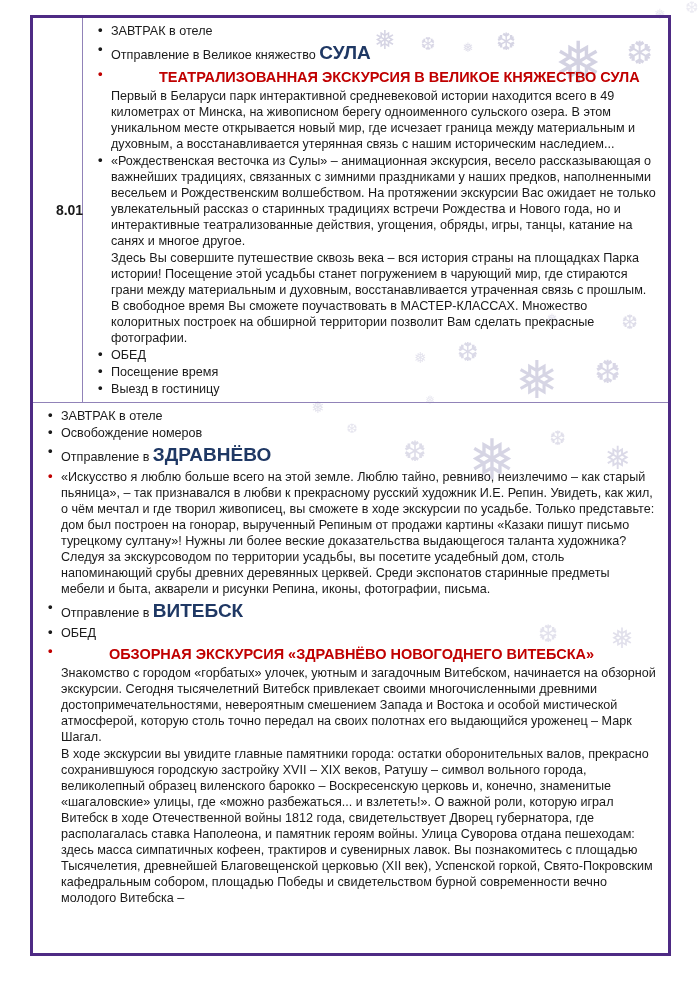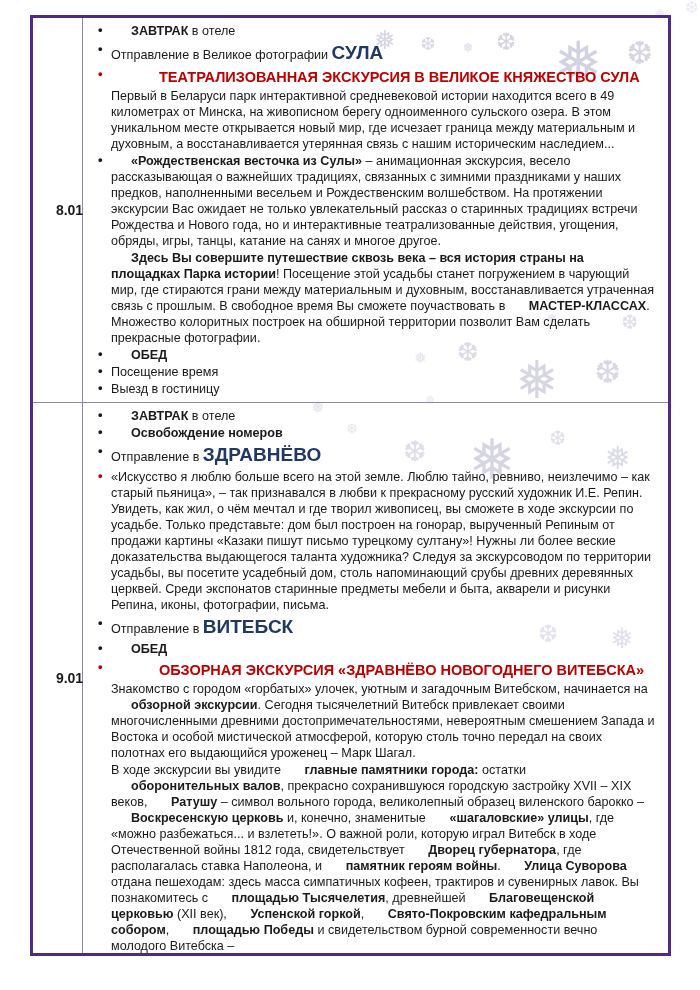--- a/index.html
+++ b/index.html
@@ -51,21 +51,21 @@
     overflow:hidden;
   }
   .item{position:relative; margin:1px 0;}
   .item.bullet{padding-left:15px;}
   .item.para{margin-left:15px;}
   .item .marker{
     position:absolute; left:2px; top:-1px;
     font-size:13px; font-weight:700; color:var(--text);
   }
   .item.marker-red .marker{color:var(--red);}
-  .b{font-weight:700;margin-left:20px;}
+  .b{font-weight:400;}
   .red{color:var(--red); font-weight:700; font-size:14.5px; line-height:20px;margin-left:48px;}
   .dest{color:var(--navy); font-weight:700; font-size:19px; line-height:22px;}
   .item.red-line{margin:3px 0 1px;}
   .item.dest-line{margin:3px 0;}
 </style>
 </head>
 <body>
 
 <div class="flake-layer">
     <span class="flake" style="left: 385px; top: 40px; font-size: 26px; opacity: 0.75;">❅</span>
@@ -92,34 +92,33 @@
     <span class="flake" style="left: 548px; top: 634px; font-size: 24px; opacity: 0.5;">❆</span>
     <span class="flake" style="left: 622px; top: 639px; font-size: 28px; opacity: 0.55;">❅</span>
   </div>
 
 <div class="doc">
   <div id="days" style="display:flex;flex-direction:column;flex:1;min-height:0;">
   <div class="day-row">
     <div class="date-cell">8.01</div>
     <div class="content-cell">
           <div class="item bullet"><span class="marker">•</span><span class="b">ЗАВТРАК</span><span> в отеле</span></div>
-          <div class="item bullet dest-line"><span class="marker">•</span><span>Отправление в Великое фотографии </span><span class="dest">СУЛА</span></div>
+          <div class="item bullet dest-line"><span class="marker">•</span><span>Отправление в Великое княжество </span><span class="dest">СУЛА</span></div>
           <div class="item bullet marker-red red-line"><span class="marker">•</span><span class="red">ТЕАТРАЛИЗОВАННАЯ ЭКСКУРСИЯ В ВЕЛИКОЕ КНЯЖЕСТВО СУЛА</span></div>
           <div class="item para"><span>Первый в Беларуси парк интерактивной средневековой истории находится всего в 49 километрах от Минска, на живописном берегу одноименного сульского озера. В этом уникальном месте открывается новый мир, где исчезает граница между материальным и духовным, а восстанавливается утерянная связь с нашим историческим наследием...</span></div>
           <div class="item bullet"><span class="marker">•</span><span class="b">«Рождественская весточка из Сулы»</span><span> – анимационная экскурсия, весело рассказывающая о важнейших традициях, связанных с зимними праздниками у наших предков, наполненными весельем и Рождественским волшебством. На протяжении экскурсии Вас ожидает не только увлекательный рассказ о старинных традициях встречи Рождества и Нового года, но и интерактивные театрализованные действия, угощения, обряды, игры, танцы, катание на санях и многое другое.</span></div>
           <div class="item para"><span class="b">Здесь Вы совершите путешествие сквозь века – вся история страны на площадках Парка истории</span><span>! Посещение этой усадьбы станет погружением в чарующий мир, где стираются грани между материальным и духовным, восстанавливается утраченная связь с прошлым. В свободное время Вы сможете поучаствовать в </span><span class="b">МАСТЕР-КЛАССАХ</span><span>. Множество колоритных построек на обширной территории позволит Вам сделать прекрасные фотографии.</span></div>
           <div class="item bullet"><span class="marker">•</span><span class="b">ОБЕД</span></div>
           <div class="item bullet"><span class="marker">•</span><span>Посещение время</span></div>
           <div class="item bullet"><span class="marker">•</span><span>Выезд в гостиницу</span></div>
           <div class="item bullet marker-red red-line"><span class="marker">•</span></div>
         </div>
   </div>
 
   <div class="day-row">
-    <div class="date-cell">9.01</div>
     <div class="content-cell">
           <div class="item bullet"><span class="marker">•</span><span class="b">ЗАВТРАК</span><span> в отеле</span></div>
           <div class="item bullet"><span class="marker">•</span><span class="b">Освобождение номеров</span></div>
           <div class="item bullet dest-line"><span class="marker">•</span><span>Отправление в </span><span class="dest">ЗДРАВНЁВО</span></div>
           <div class="item bullet marker-red red-line"><span class="marker">•</span></div>
           <div class="item para"><span>«Искусство я люблю больше всего на этой земле. Люблю тайно, ревниво, неизлечимо – как старый пьяница», – так признавался в любви к прекрасному русский художник И.Е. Репин. Увидеть, как жил, о чём мечтал и где творил живописец, вы сможете в ходе экскурсии по усадьбе. Только представьте: дом был построен на гонорар, вырученный Репиным от продажи картины «Казаки пишут письмо турецкому султану»! Нужны ли более веские доказательства выдающегося таланта художника? Следуя за экскурсоводом по территории усадьбы, вы посетите усадебный дом, столь напоминающий срубы древних деревянных церквей. Среди экспонатов старинные предметы мебели и быта, акварели и рисунки Репина, иконы, фотографии, письма.</span></div>
           <div class="item bullet dest-line"><span class="marker">•</span><span>Отправление в </span><span class="dest">ВИТЕБСК</span></div>
           <div class="item bullet"><span class="marker">•</span><span class="b">ОБЕД</span></div>
           <div class="item bullet marker-red red-line"><span class="marker">•</span><span class="red">ОБЗОРНАЯ ЭКСКУРСИЯ «ЗДРАВНЁВО НОВОГОДНЕГО ВИТЕБСКА»</span></div>
           <div class="item para"><span>Знакомство с городом «горбатых» улочек, уютным и загадочным Витебском, начинается на </span><span class="b">обзорной экскурсии</span><span>. Сегодня тысячелетний Витебск привлекает своими многочисленными древними достопримечательностями, невероятным смешением Запада и Востока и особой мистической атмосферой, которую столь точно передал на своих полотнах его выдающийся уроженец – Марк Шагал.</span></div>

